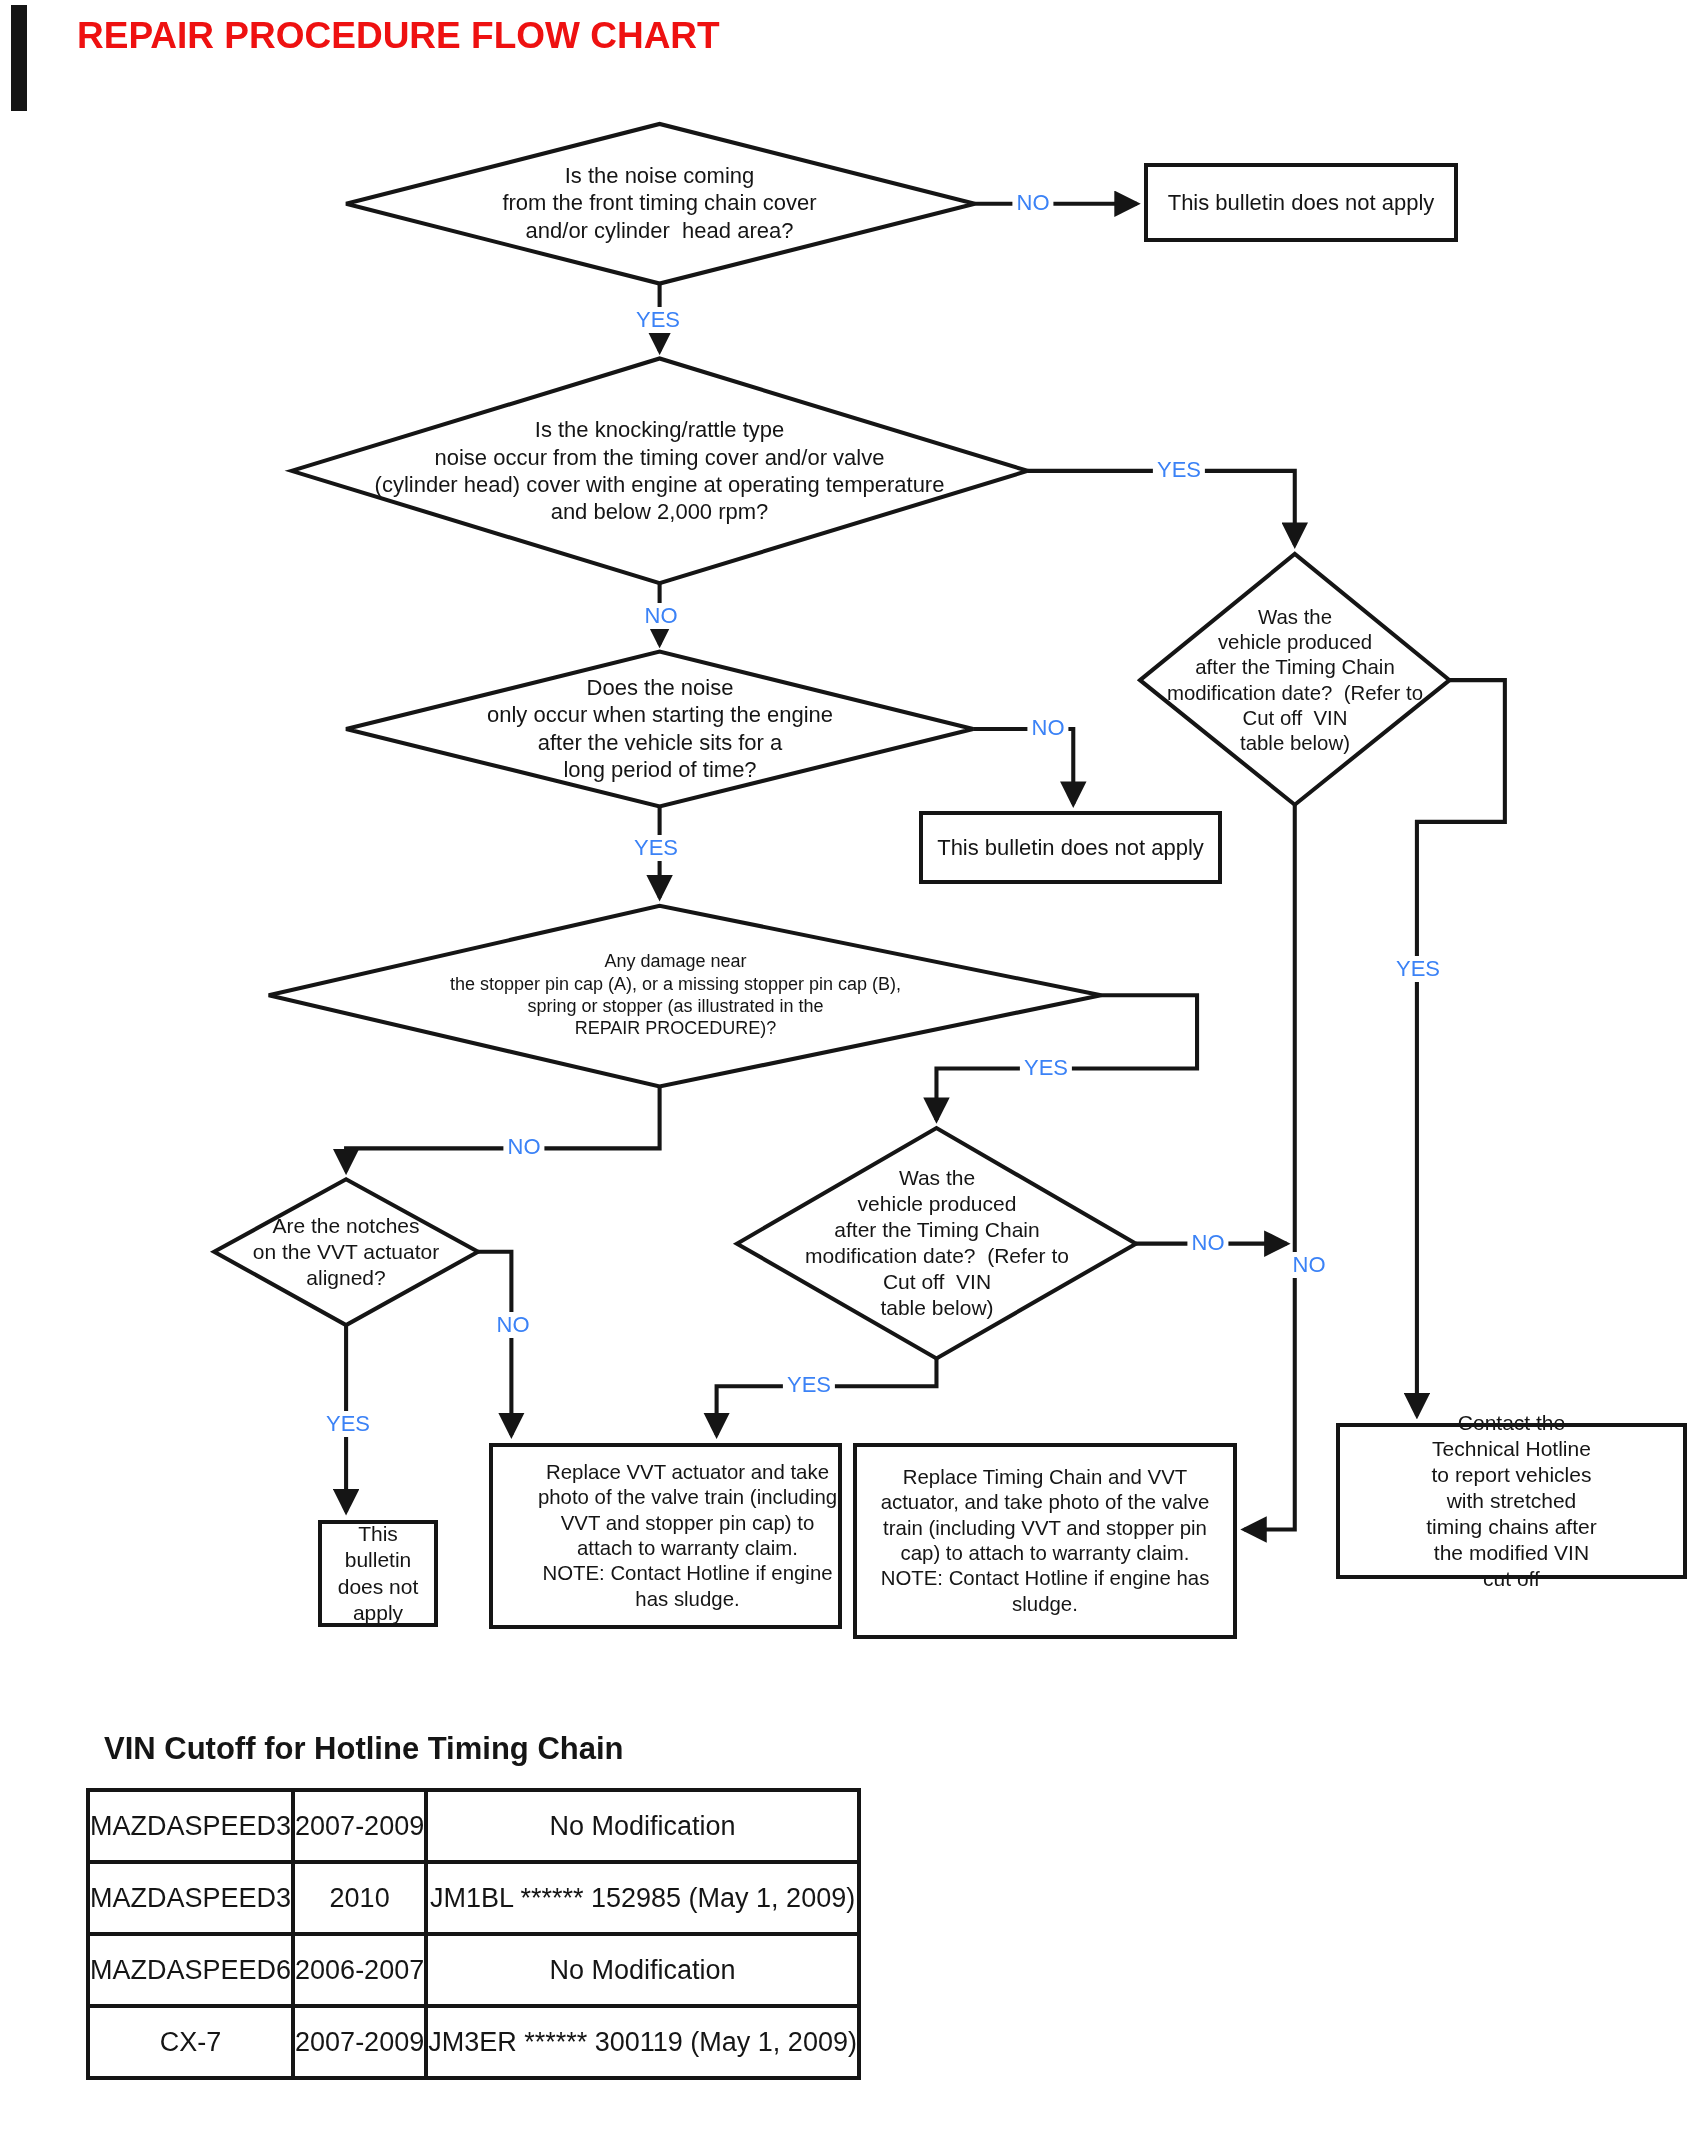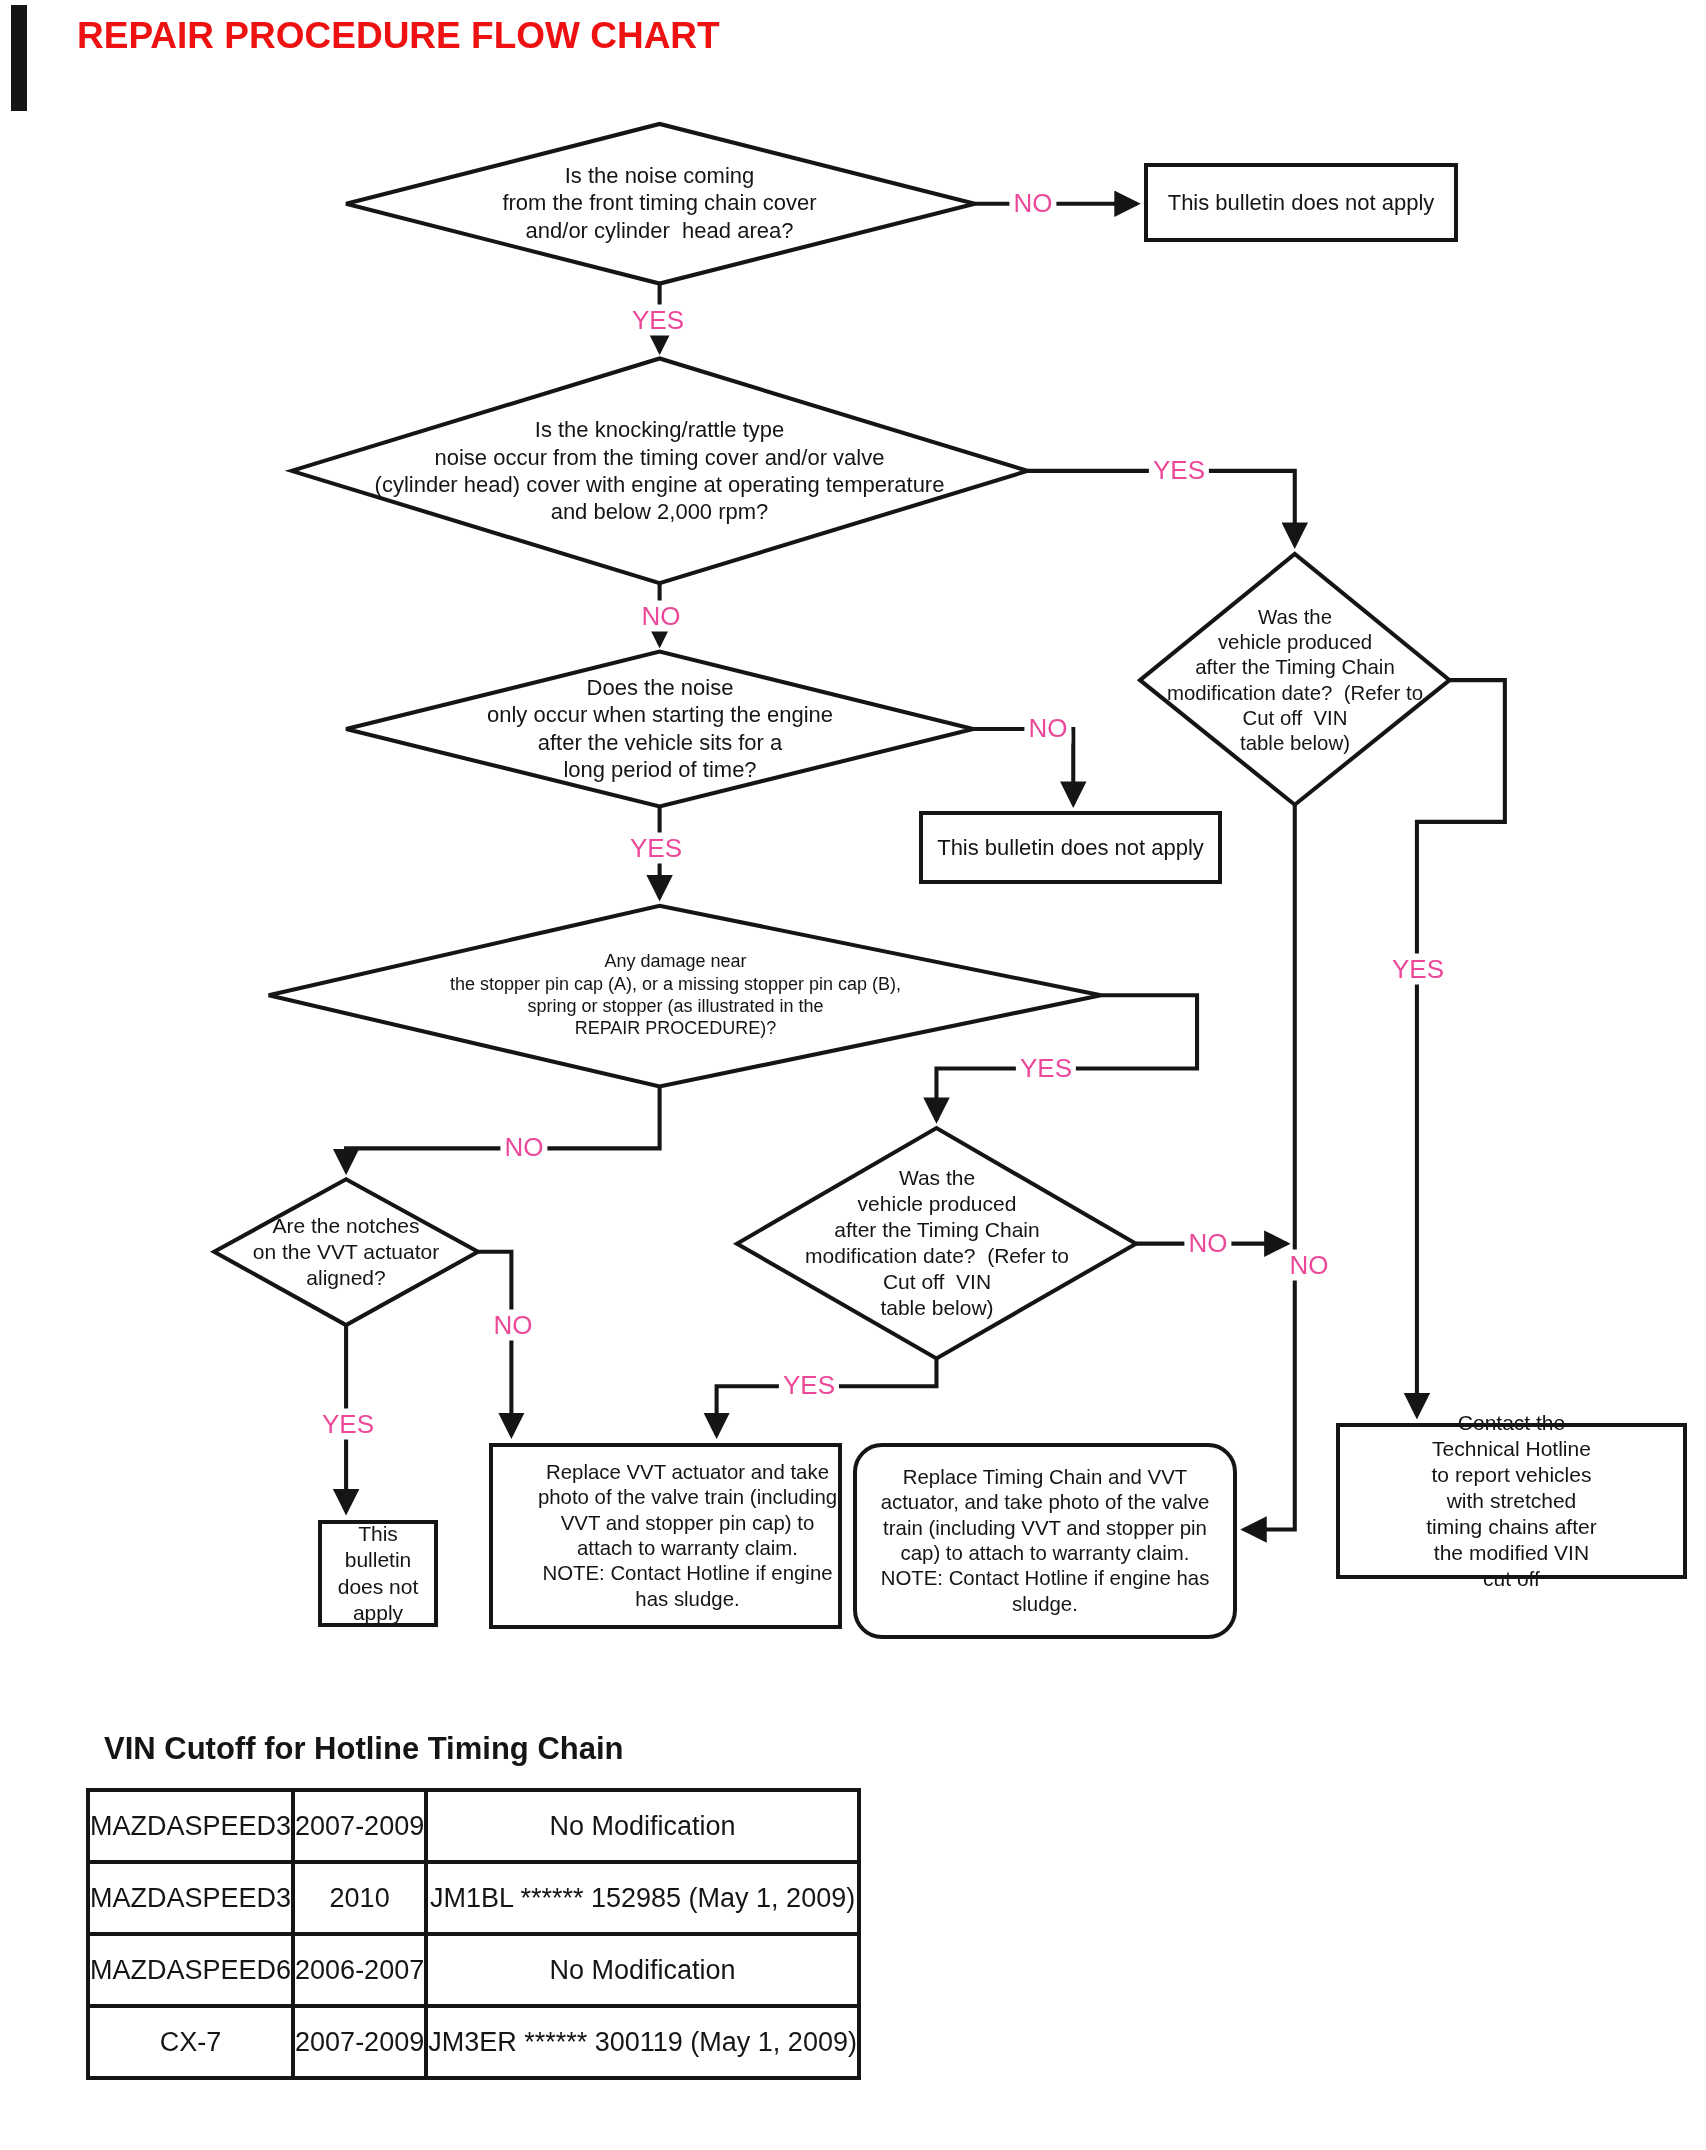--- a/index.html
+++ b/index.html
@@ -8,21 +8,21 @@
   .accent-bar{position:absolute;left:11.4px;top:4.9px;width:15.5px;height:106px;background:#151515;}
   .page-title{position:absolute;left:77px;top:15px;font-size:37px;font-weight:bold;color:#ee1111;
               white-space:nowrap;}
   .chart-svg{position:absolute;left:0;top:0;}
   .node-text{position:absolute;display:flex;align-items:center;justify-content:center;
              text-align:center;white-space:pre-wrap;line-height:1.24;color:#151515;}
   .fbox{position:absolute;border:4.1px solid #151515;background:#ffffff;display:flex;
         align-items:center;justify-content:center;text-align:center;white-space:pre-wrap;
         line-height:1.24;color:#151515;box-sizing:border-box;}
   .lbl{position:absolute;transform:translate(-50%,-50%);background:#ffffff;padding:0 4.1px;
-       font-size:26px;color:#ec4899;white-space:nowrap;}
+       font-size:22px;color:#3b82f6;white-space:nowrap;}
   .tbl-heading{position:absolute;left:104px;top:1731px;font-size:31px;font-weight:bold;}
   table.vin{position:absolute;left:86px;top:1788px;border-collapse:collapse;table-layout:fixed;}
   table.vin td{border:4.1px solid #151515;text-align:center;vertical-align:middle;
                font-size:27px;padding:0;background:#ffffff;}
 </style>
 </head>
 <body>
 
 <div id="page">
 
@@ -94,21 +94,21 @@
 table below)</div>
 
   <div class="fbox" style="left:1144px;top:163px;width:314px;height:79px;font-size:22px;">This bulletin does not apply</div>
   <div class="fbox" style="left:919px;top:811px;width:303px;height:73px;font-size:22px;">This bulletin does not apply</div>
   <div class="fbox" style="left:489px;top:1443px;width:353px;height:186px;font-size:20.4px;padding-left:44px;">Replace VVT actuator and take
 photo of the valve train (including
 VVT and stopper pin cap) to
 attach to warranty claim.
 NOTE: Contact Hotline if engine
 has sludge.</div>
-  <div class="fbox" style="left:853px;top:1443px;width:384px;height:196px;font-size:20.4px;border-radius:29px;">Replace Timing Chain and VVT
+  <div class="fbox" style="left:853px;top:1443px;width:384px;height:196px;font-size:20.4px;">Replace Timing Chain and VVT
 actuator, and take photo of the valve
 train (including VVT and stopper pin
 cap) to attach to warranty claim.
 NOTE: Contact Hotline if engine has
 sludge.</div>
   <div class="fbox" style="left:318px;top:1520px;width:120px;height:107px;font-size:21px;">This bulletin
 does not
 apply</div>
   <div class="fbox" style="left:1336px;top:1423px;width:351px;height:156px;font-size:21px;">Contact the
 Technical Hotline

